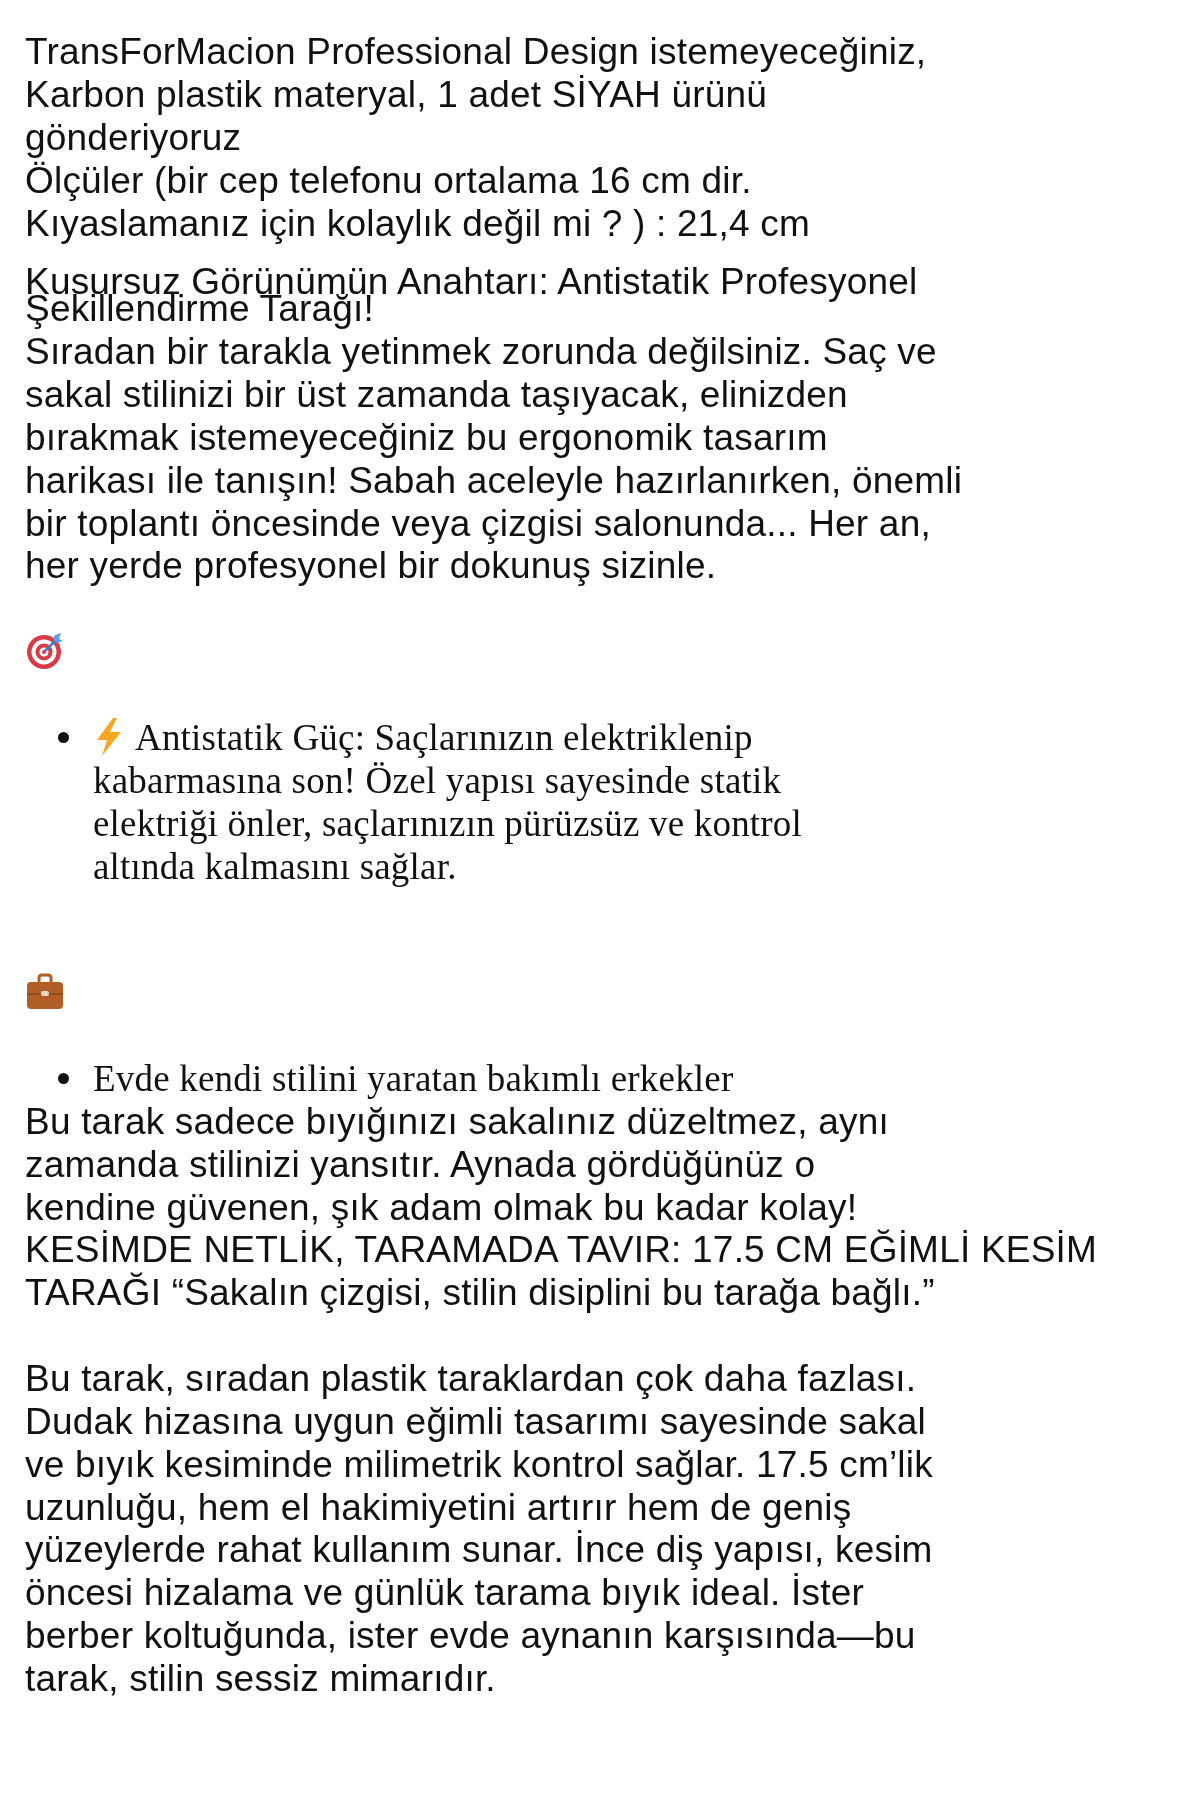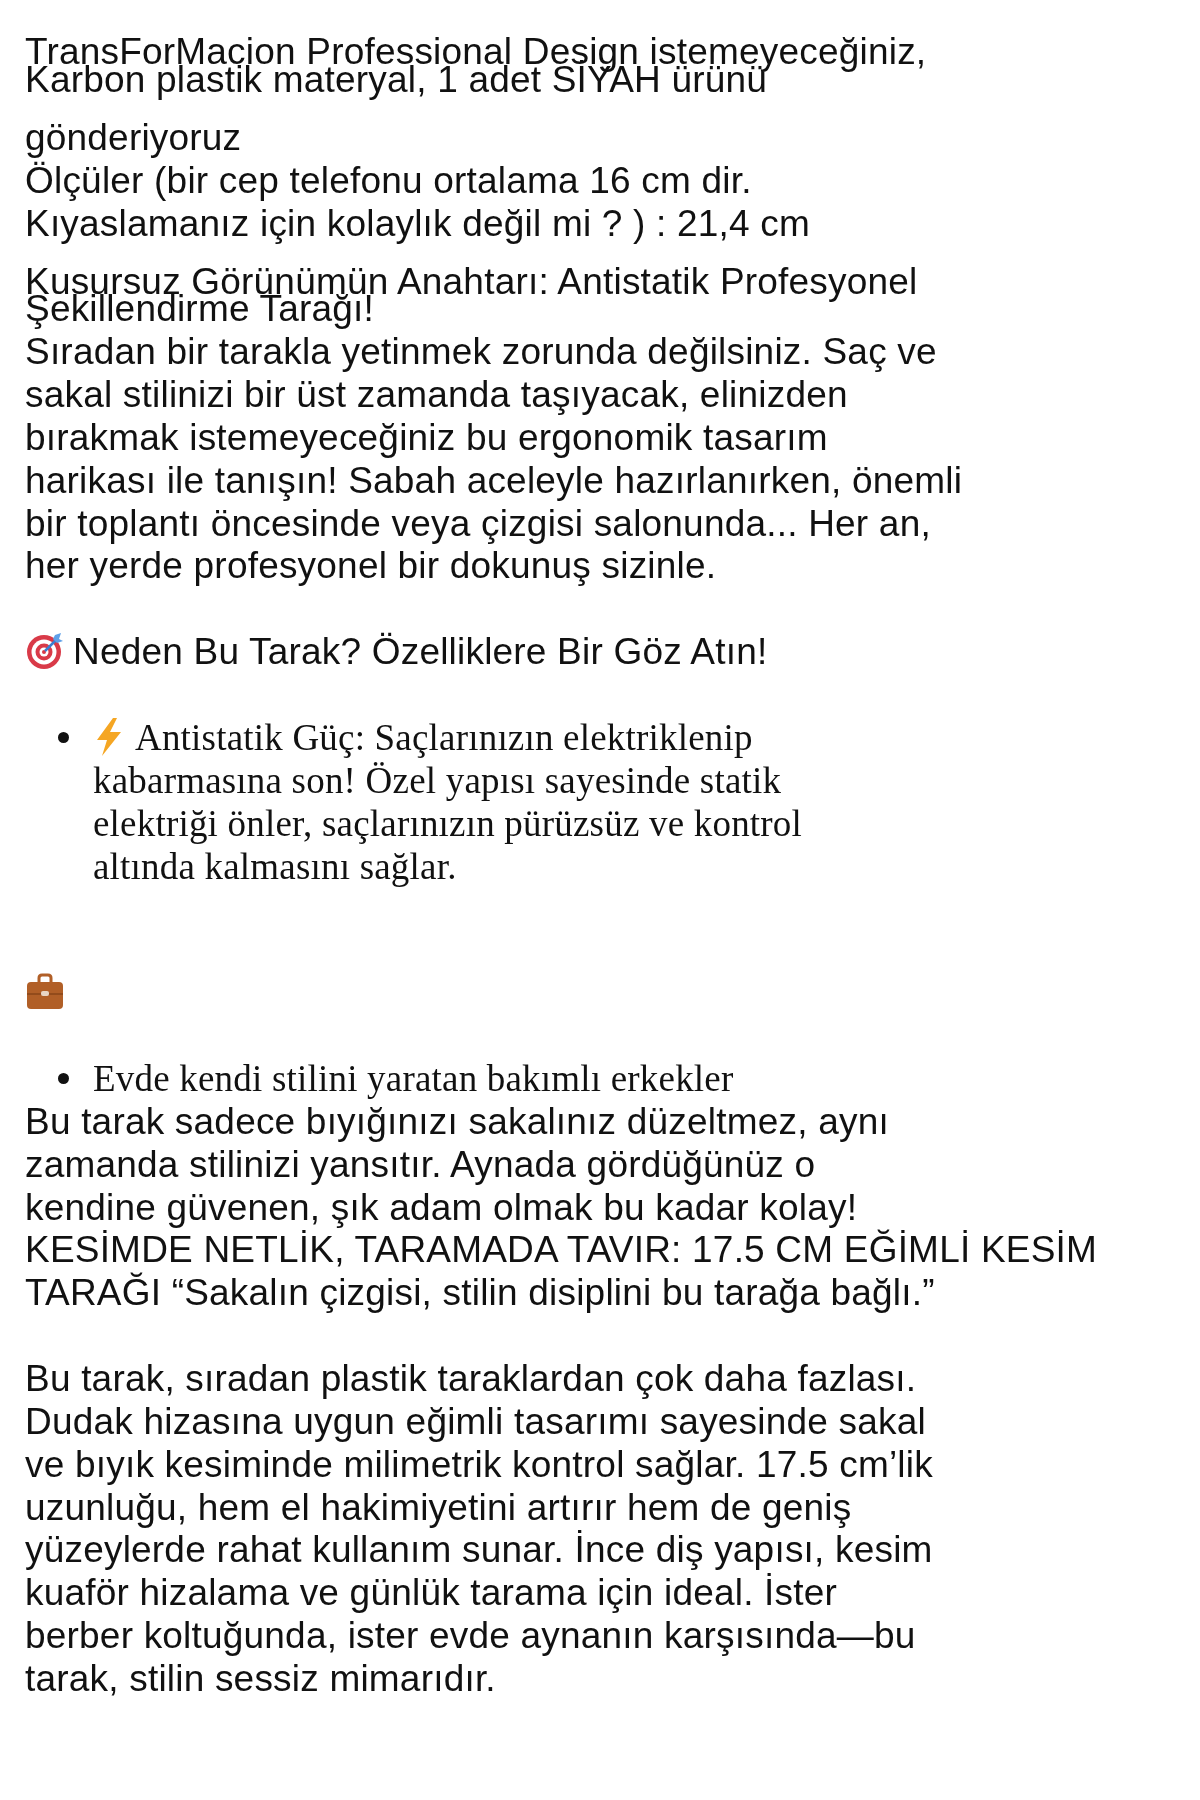--- a/index.html
+++ b/index.html
@@ -11,21 +11,21 @@
   .bullet { position: absolute; left: 58px; width: 11px; height: 11px; border-radius: 50%; background: #111; }
   .emoji { display: inline-block; width: 40px; height: 40px; vertical-align: -7px; margin-right: 8px; }
 </style>
 </head>
 <body>
 
 <div>
 
   <div>
     <div class="line" style="top:30px">TransForMacion Professional Design istemeyeceğiniz,</div>
-    <div class="line" style="top:58px">Karbon plastik materyal, 1 adet SİYAH ürünü</div>
+    <div class="line" style="top:73px">Karbon plastik materyal, 1 adet SİYAH ürünü</div>
     <div class="line" style="top:116px">gönderiyoruz</div>
     <div class="line" style="top:159px">Ölçüler (bir cep telefonu ortalama 16 cm dir.</div>
     <div class="line" style="top:202px">Kıyaslamanız için kolaylık değil mi ? ) : 21,4 cm</div>
     <div class="line" style="top:260px">Kusursuz Görünümün Anahtarı: Antistatik Profesyonel</div>
     <div class="line" style="top:287px">Şekillendirme Tarağı!</div>
     <div class="line" style="top:330px">Sıradan bir tarakla yetinmek zorunda değilsiniz. Saç ve</div>
     <div class="line" style="top:373px">sakal stilinizi bir üst zamanda taşıyacak, elinizden</div>
     <div class="line" style="top:416px">bırakmak istemeyeceğiniz bu ergonomik tasarım</div>
     <div class="line" style="top:459px">harikası ile tanışın! Sabah aceleyle hazırlanırken, önemli</div>
     <div class="line" style="top:502px">bir toplantı öncesinde veya çizgisi salonunda... Her an,</div>
@@ -36,21 +36,21 @@
     <span class="emoji">
       <svg viewBox="0 0 40 40" width="40" height="40">
         <circle cx="19" cy="21" r="17" fill="#d93a48"></circle>
         <circle cx="19" cy="21" r="12.5" fill="#ffffff"></circle>
         <circle cx="19" cy="21" r="8.5" fill="#d93a48"></circle>
         <circle cx="19" cy="21" r="4.5" fill="#ffffff"></circle>
         <circle cx="19" cy="21" r="2" fill="#d93a48"></circle>
         <line x1="20" y1="20" x2="33" y2="7" stroke="#3b7fd1" stroke-width="2.5"></line>
         <path d="M30 4 L36 2 L34 8 L38 10 L32 12 L28 8 Z" fill="#5ea0e8"></path>
       </svg>
-    </span><span>Neden Bu Tarak? Özelliklere Bir Göz Atın!</span>
+    </span>
   </div>
 
   <div>
     <div class="bullet" style="top:732px"></div>
     <div class="line indent" style="top:716px">
       <span class="emoji" style="width:32px;margin-right:10px">
         <svg viewBox="0 0 32 40" width="32" height="40">
           <path d="M20 1 L4 23 L14 23 L9 39 L28 15 L17 15 L24 1 Z" fill="#f5a623"></path>
         </svg>
       </span><span>Antistatik Güç: Saçlarınızın elektriklenip</span>
@@ -83,18 +83,18 @@
     <div class="line" style="top:1228px">KESİMDE NETLİK, TARAMADA TAVIR: 17.5 CM EĞİMLİ KESİM</div>
     <div class="line" style="top:1271px">TARAĞI “Sakalın çizgisi, stilin disiplini bu tarağa bağlı.”</div>
   </div>
 
   <div>
     <div class="line" style="top:1357px">Bu tarak, sıradan plastik taraklardan çok daha fazlası.</div>
     <div class="line" style="top:1400px">Dudak hizasına uygun eğimli tasarımı sayesinde sakal</div>
     <div class="line" style="top:1443px">ve bıyık kesiminde milimetrik kontrol sağlar. 17.5 cm’lik</div>
     <div class="line" style="top:1486px">uzunluğu, hem el hakimiyetini artırır hem de geniş</div>
     <div class="line" style="top:1528px">yüzeylerde rahat kullanım sunar. İnce diş yapısı, kesim</div>
-    <div class="line" style="top:1571px">kuaför hizalama ve günlük tarama için ideal. İster</div>
+    <div class="line" style="top:1571px">öncesi hizalama ve günlük tarama bıyık ideal. İster</div>
     <div class="line" style="top:1614px">berber koltuğunda, ister evde aynanın karşısında—bu</div>
     <div class="line" style="top:1657px">tarak, stilin sessiz mimarıdır.</div>
   </div>
 
 </div>
 
 </body></html>

